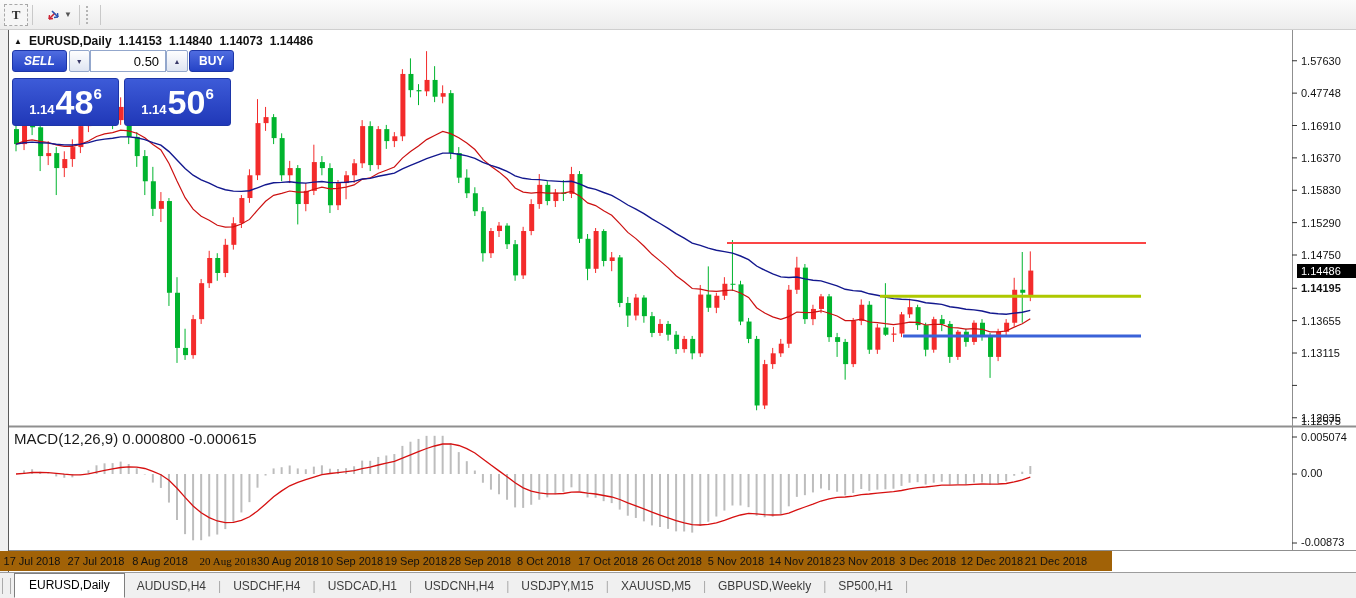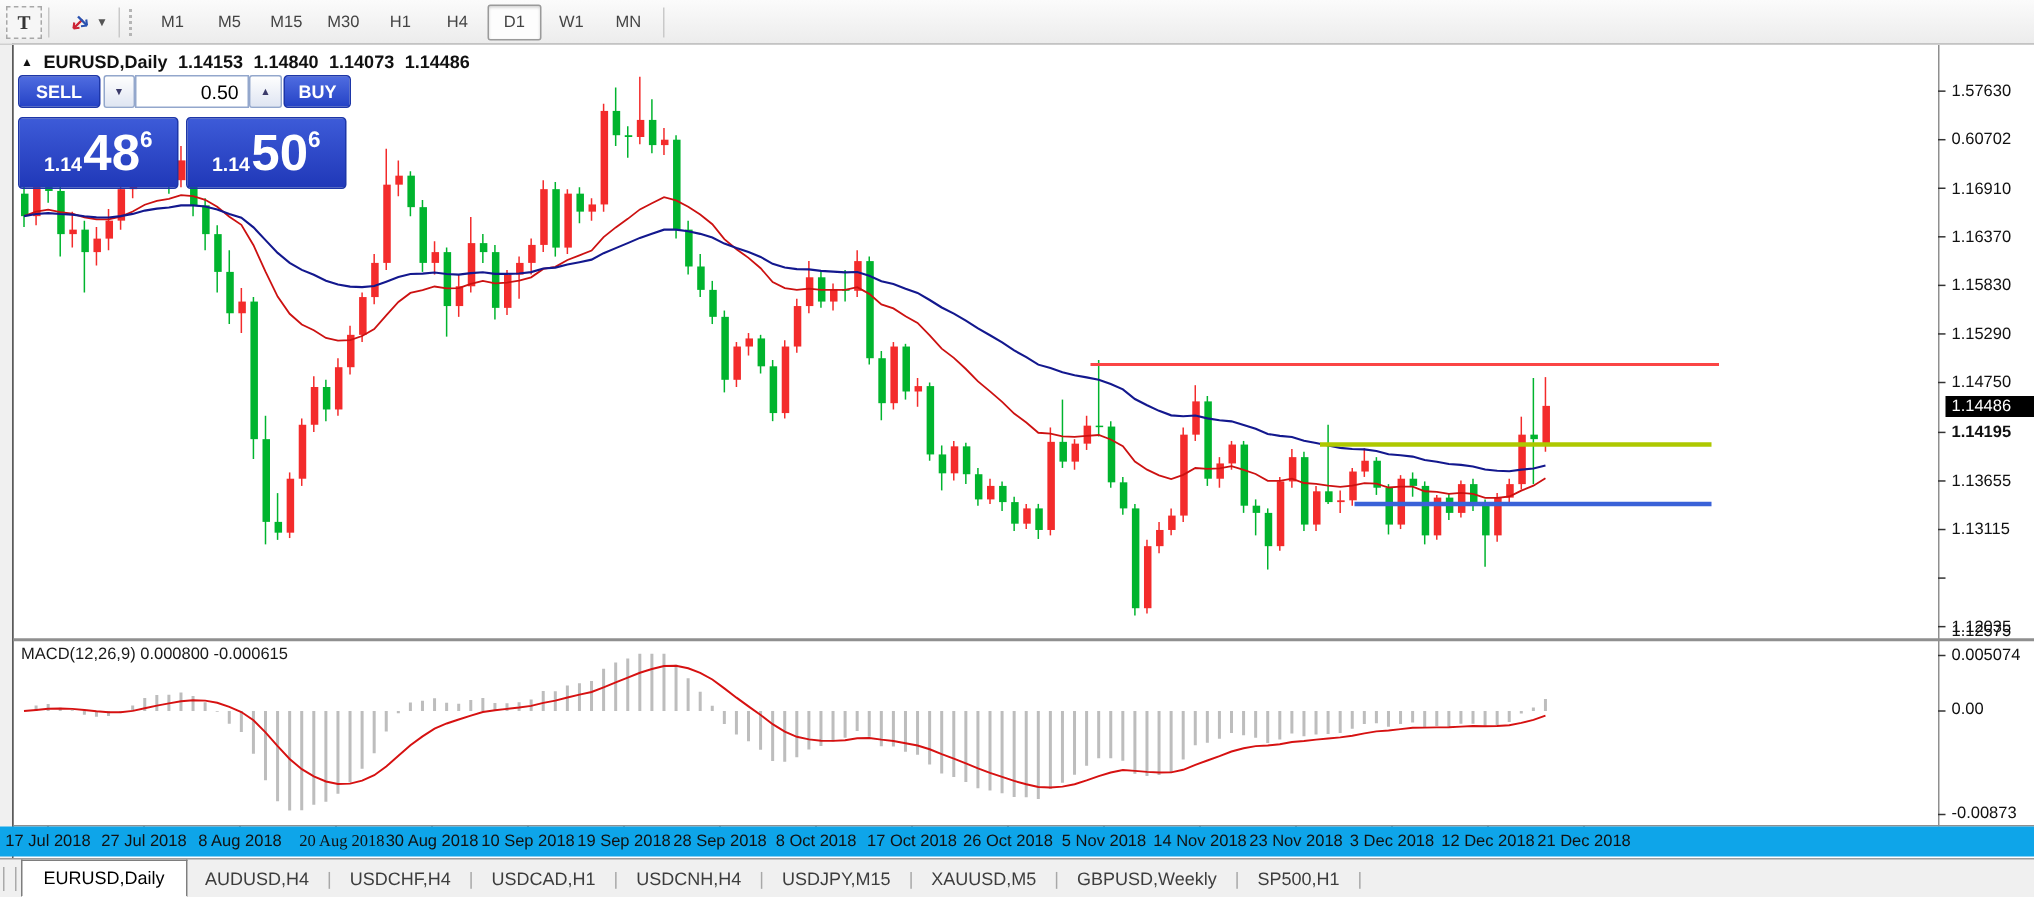--- a/index.html
+++ b/index.html
@@ -38,46 +38,46 @@
     display:flex;gap:7px;align-items:center;white-space:nowrap;
   }
   .hdr .tri{font-size:8px;}
   
   .trade{position:absolute;left:12px;top:50px;z-index:7;width:222px;}
   .trow1{display:flex;align-items:stretch;height:22px;}
   .bluebtn{
     background:linear-gradient(#4f6ce0,#2543c6);color:#fff;font-size:12px;font-weight:bold;
     border:1px solid #1d36a8;border-radius:3px;display:flex;align-items:center;justify-content:center;
   }
-  .sellb{width:62px;} .buyb{width:50px;}
+  .sellb{width:62px;font-style:italic;} .buyb{width:50px;}
   .stepb{
     width:23px;background:linear-gradient(#fefefe,#dfe5f2);border:1px solid #93a7cc;color:#3a3a6a;
     display:flex;align-items:center;justify-content:center;font-size:7px;border-radius:2px;
   }
   .volfield{
     width:62px;background:#fff;border:1px solid #93a7cc;font-size:13px;color:#000;
     text-align:right;padding:0 6px;margin:0;font-family:"Liberation Sans",sans-serif;
   }
   .trow2{display:flex;gap:5px;margin-top:6px;}
   .bigpanel{
     width:105px;height:46px;border-radius:3px;border:1px solid #1d36a8;
     background:linear-gradient(#3d5bd8,#2038b8);color:#fff;display:flex;align-items:center;justify-content:center;
   }
   .bp-prefix{font-size:13px;font-weight:bold;margin-top:14px;}
   .bp-big{font-size:34px;font-weight:bold;line-height:1;margin-left:1px;}
   .bp-sup{font-size:15px;font-weight:bold;margin-bottom:18px;}
   
-  .macdlbl{position:absolute;left:14px;top:430px;z-index:6;font-size:11px;color:#1a1a1a;}
+  .macdlbl{position:absolute;left:14px;top:430px;z-index:6;font-size:15px;color:#1a1a1a;}
   .pscale{position:absolute;left:1293px;top:30px;width:63px;height:520px;z-index:5;}
   .ptick{position:absolute;left:8px;font-size:11px;color:#111;white-space:nowrap;}
   .curbox{
     position:absolute;left:4px;width:57px;background:#000;color:#fff;font-size:11px;
     text-align:left;padding:1px 0 1px 4px;z-index:6;
   }
-  .dates{position:absolute;left:0;top:551px;width:1356px;height:20px;z-index:5;background:#0ea5e9;}
+  .dates{position:absolute;left:0;top:551px;width:1112px;height:20px;z-index:5;background:#a16207;}
   .dlabel{position:absolute;top:4px;font-size:11px;color:#111;transform:translateX(-50%);white-space:nowrap;}
   
   .tabbar{
     position:absolute;left:0;top:572px;width:1356px;height:26px;background:#f0f0f0;
     border-top:1px solid #9c9c9c;display:flex;align-items:center;z-index:30;
   }
   .tabgrip{width:7px;height:16px;margin:0 3px 0 2px;border-left:1px solid #aaa;border-right:1px solid #aaa;}
   .tab{
     font-size:12px;color:#3d3d3d;padding:3px 12px;white-space:nowrap;cursor:default;
   }
@@ -97,31 +97,20 @@
     <svg width="15" height="14">
       <path d="M3 11 L9 5" stroke="#c23" stroke-width="1.6" fill="none"></path>
       <path d="M3 11 l4 -0.5 M3 11 l0.5 -4" stroke="#c23" stroke-width="1.4" fill="none"></path>
       <path d="M6 3 L12 9" stroke="#2a52b0" stroke-width="1.6" fill="none"></path>
       <path d="M12 9 l-4 0.5 M12 9 l-0.5 -4" stroke="#2a52b0" stroke-width="1.4" fill="none"></path>
     </svg>
     <span class="caret">▼</span>
   </div>
   <div class="tsep"></div>
   <div class="tgrip"></div>
-  <div id="tfbar" style="display:flex;align-items:center;">
-      <div class="tbtn">M1</div>
-      <div class="tbtn">M5</div>
-      <div class="tbtn">M15</div>
-      <div class="tbtn">M30</div>
-      <div class="tbtn">H1</div>
-      <div class="tbtn">H4</div>
-      <div class="tbtn active">D1</div>
-      <div class="tbtn">W1</div>
-      <div class="tbtn">MN</div>
-    </div>
   <div class="tsep"></div>
 </div>
 
 <div class="chartwin"></div>
 
 <svg class="canvas" id="cv" width="1356" height="598">
     <defs>
       <clipPath id="plot">
         <rect x="9" y="31" width="1283" height="393"></rect>
       </clipPath>
@@ -593,21 +582,21 @@
       <span class="bp-big">50</span>
       <span class="bp-sup">6</span>
     </div>
   </div>
 </div>
 
 <div class="macdlbl">MACD(12,26,9) 0.000800 -0.000615</div>
 
 <div class="pscale" id="pscale">
     <div class="ptick" style="top: 24.762px;">1.57630</div>
-    <div class="ptick" style="top: 57.135px;">0.60702</div>
+    <div class="ptick" style="top: 57.135px;">0.47748</div>
     <div class="ptick" style="top: 89.508px;">1.16910</div>
     <div class="ptick" style="top: 121.881px;">1.16370</div>
     <div class="ptick" style="top: 154.254px;">1.15830</div>
     <div class="ptick" style="top: 186.627px;">1.15290</div>
     <div class="ptick" style="top: 219px;">1.14750</div>
     <div class="ptick" style="top: 252.272px; font-weight: bold;">1.14195</div>
     <div class="ptick" style="top: 284.645px;">1.13655</div>
     <div class="ptick" style="top: 317.018px;">1.13115</div>
     <div class="ptick" style="top: 349.391px; margin-top: 36px;">1.12575</div>
     <div class="ptick" style="top: 381.764px;">1.12035</div>

